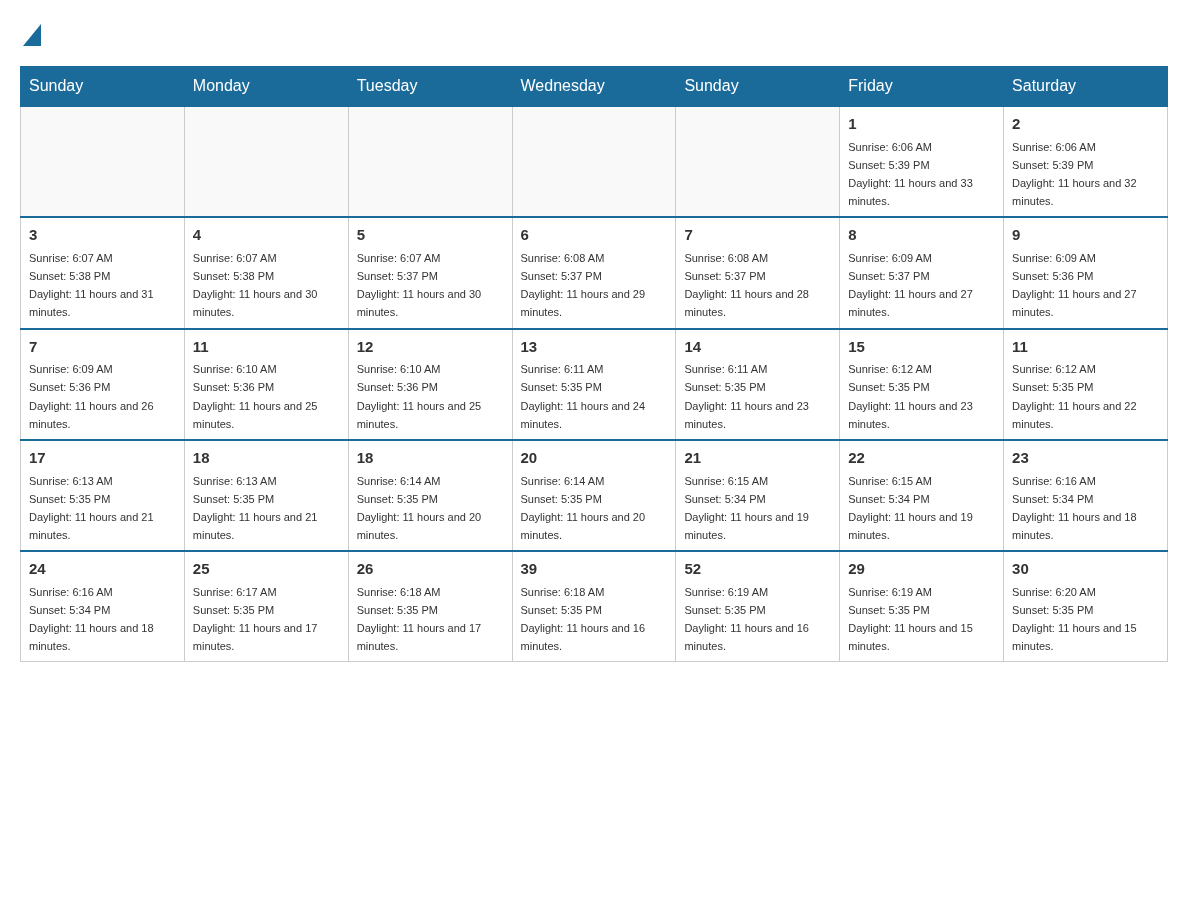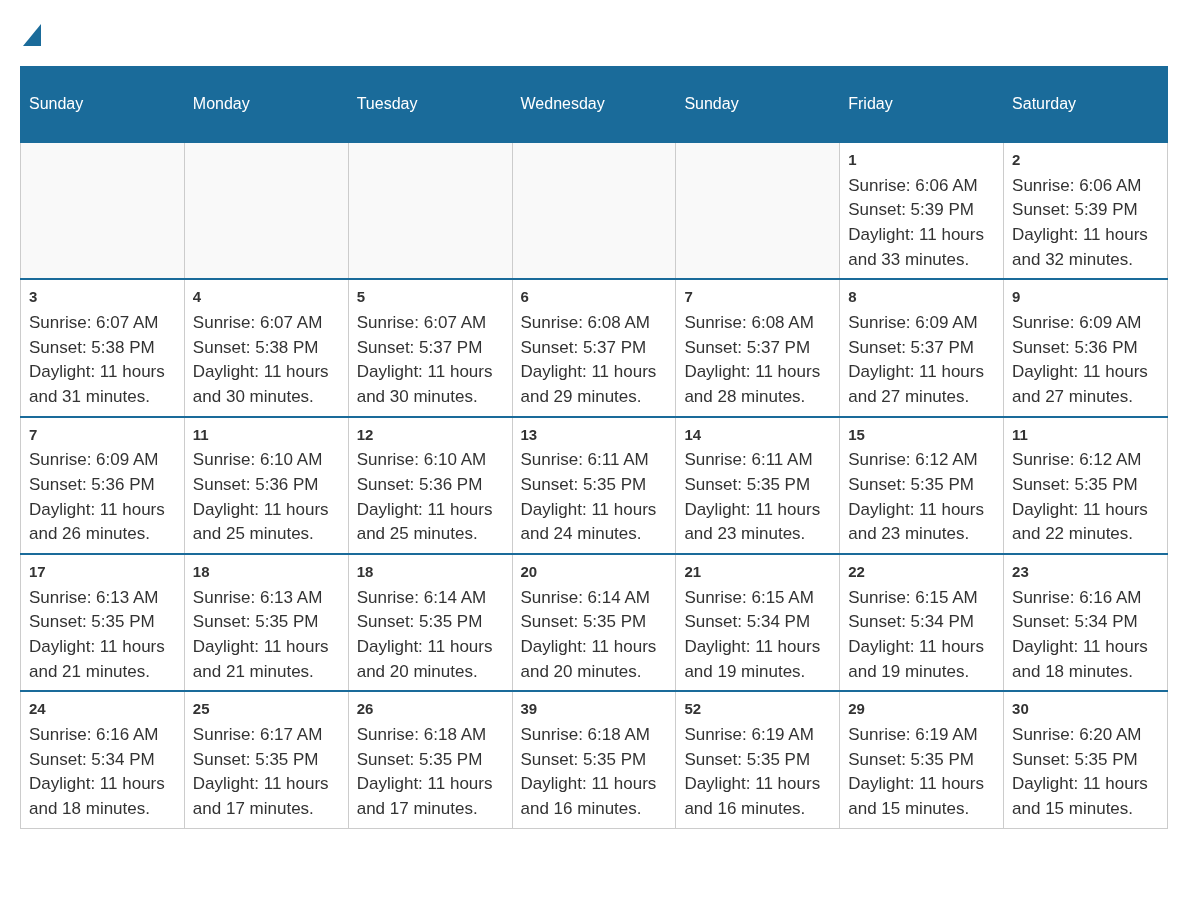--- a/index.html
+++ b/index.html
@@ -62,21 +62,21 @@
     .calendar {
       width: 100%;
       border-collapse: collapse;
       border: 1px solid #999;
     }
     .calendar th {
       background-color: #1a6b9a;
       color: #fff;
       font-size: 16px;
       font-weight: normal;
-      padding: 28px 8px;
+      padding: 10px 8px;
       text-align: left;
       border: 1px solid #1a6b9a;
     }
     .calendar td {
       vertical-align: top;
       padding: 6px 8px;
       border: 1px solid #ccc;
       font-size: 12.5px;
       line-height: 1.45;
       width: calc(100% / 7);
@@ -85,21 +85,21 @@
     .calendar tr td {
       border-top: 2px solid #1a6b9a;
     }
     .day-number {
       font-size: 15px;
       font-weight: bold;
       display: block;
       margin-bottom: 3px;
     }
     .day-info {
-      font-size: 17px;
+      font-size: 11px;
       color: #333;
     }
     td.empty {
       background: #f9f9f9;
     }
   </style>
 </head>
 <body>
 
 <div class="header">

